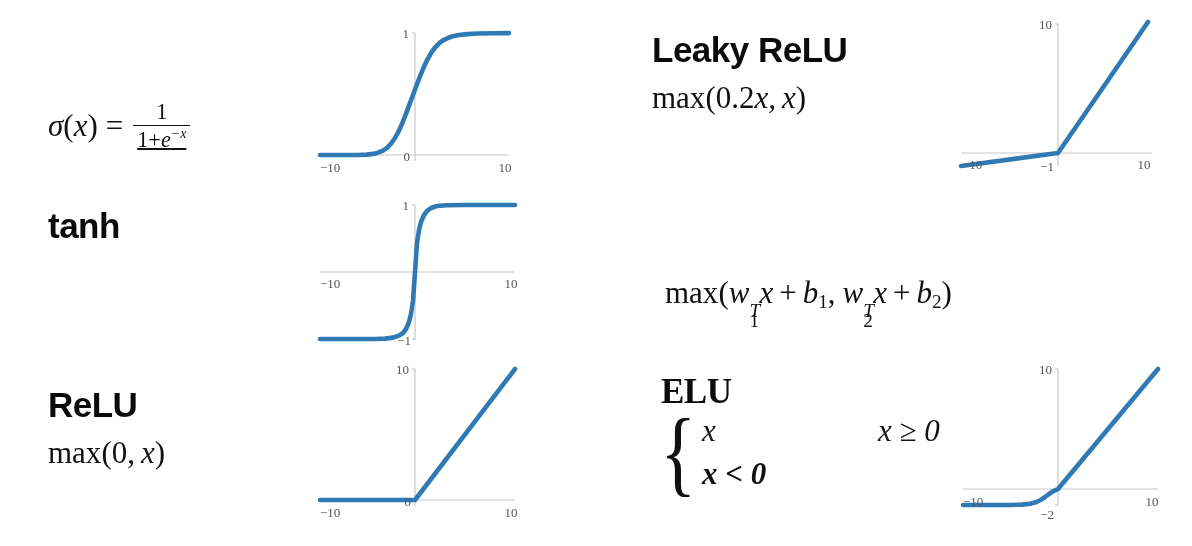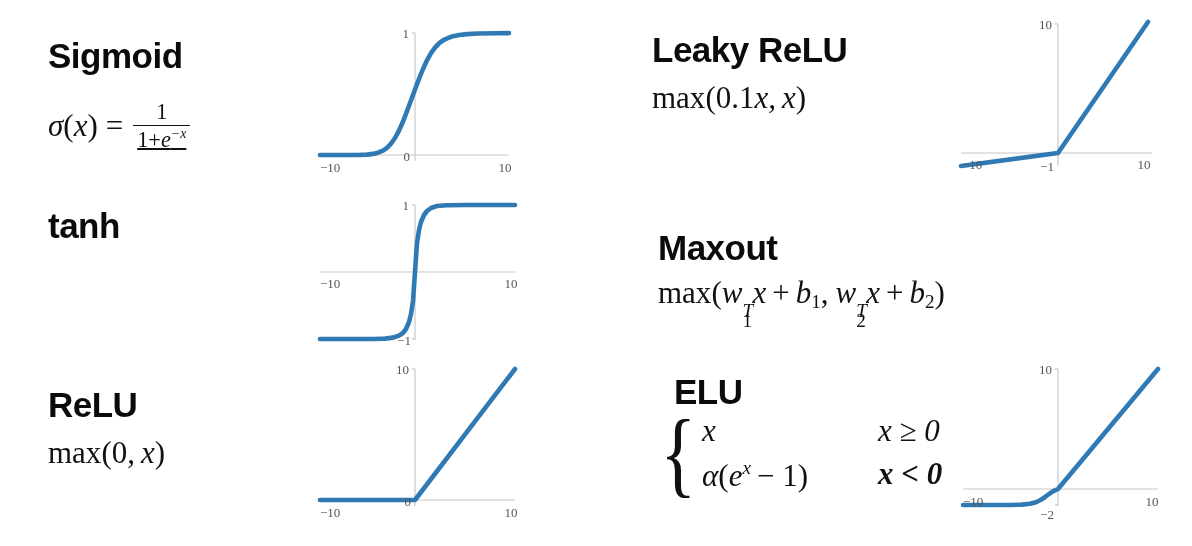--- a/index.html
+++ b/index.html
@@ -120,21 +120,20 @@
     font-size: 13px;
     fill: #555555;
   }
 </style>
 </head>
 <body>
 
 <div class="slide">
 
   <div class="cell" style="left:0;top:0;width:596px;height:185px;">
-    <div class="fn-title" style="left:48px;top:38px;">Sigmoid</div>
     <div class="fn-formula" style="left:48px;top:92px;margin-top:8px;">
       <span class="mi">σ</span><span class="up">(</span><span class="mi">x</span><span class="up">)</span><span class="up" style="margin:0 8px;">=</span><span class="frac"><span class="num">1</span><span class="den"><span class="up">1+<i>e</i></span><sup class="exp">−x</sup></span></span>
     </div>
 
     <div class="plot" style="left:315px;top:14px;">
       <svg width="205" height="165" viewBox="0 0 205 165">
 
         <line x1="5" y1="141" x2="194" y2="141" stroke="#c8c8c8" stroke-width="1.2"></line>
 
         <line x1="100" y1="19" x2="100" y2="147" stroke="#c8c8c8" stroke-width="1.2"></line>
@@ -187,56 +186,54 @@
         <text class="tick" x="96" y="146" text-anchor="end">0</text>
         <text class="tick" x="196" y="157" text-anchor="middle">10</text>
         <text class="tick" x="94" y="14" text-anchor="end">10</text>
       </svg>
     </div>
   </div>
 
   <div class="cell" style="left:596px;top:0;width:596px;height:185px;">
     <div class="fn-title" style="left:56px;top:32px;">Leaky ReLU</div>
     <div class="fn-formula" style="left:56px;top:82px;">
-      <span class="up">max</span><span class="up">(</span><span class="up">0.1</span><span class="mi">x,</span><span class="mi" style="margin-left:6px;">x</span><span class="up">)</span>
+      <span class="up">max</span><span class="up">(</span><span class="up">0.2</span><span class="mi">x,</span><span class="mi" style="margin-left:6px;">x</span><span class="up">)</span>
     </div>
 
     <div class="plot" style="left:360px;top:14px;">
       <svg width="205" height="165" viewBox="0 0 205 165">
 
         <line x1="5" y1="139" x2="196" y2="139" stroke="#c8c8c8" stroke-width="1.2"></line>
 
         <line x1="102" y1="10" x2="102" y2="152" stroke="#c8c8c8" stroke-width="1.2"></line>
         <line x1="99" y1="10" x2="102" y2="10" stroke="#c8c8c8" stroke-width="1.2"></line>
 
         <path d="M5,152 L102,139 L192,8" fill="none" stroke="#2f7ab5" stroke-width="4.6" stroke-linecap="round" stroke-linejoin="round"></path>
         <text class="tick" x="6" y="155" text-anchor="start">−10</text>
         <text class="tick" x="98" y="157" text-anchor="end">−1</text>
         <text class="tick" x="188" y="155" text-anchor="middle">10</text>
         <text class="tick" x="96" y="15" text-anchor="end">10</text>
       </svg>
     </div>
   </div>
 
   <div class="cell" style="left:596px;top:185px;width:596px;height:170px;">
-    <div class="fn-title" style="left:62px;top:45px;">Maxout</div>
-    <div class="fn-formula" style="left:62px;top:92px;">
+    <div class="fn-formula" style="left:69px;top:92px;">
       <span class="up">max</span><span class="up">(</span><span class="mi">w</span><span style="position:relative;display:inline-block;width:0;"><sup class="supT" style="position:absolute;left:0;top:-2px;">T</sup><sub class="idx" style="position:absolute;left:0;top:8px;">1</sub></span><span class="mi" style="margin-left:10px;">x</span><span class="up" style="margin:0 6px;">+</span><span class="mi">b</span><sub class="idx">1</sub><span class="up">,</span><span class="mi" style="margin-left:7px;">w</span><span style="position:relative;display:inline-block;width:0;"><sup class="supT" style="position:absolute;left:0;top:-2px;">T</sup><sub class="idx" style="position:absolute;left:0;top:8px;">2</sub></span><span class="mi" style="margin-left:10px;">x</span><span class="up" style="margin:0 6px;">+</span><span class="mi">b</span><sub class="idx">2</sub><span class="up">)</span>
     </div>
   </div>
 
   <div class="cell" style="left:596px;top:355px;width:596px;height:191px;">
-    <div class="fn-title" style="left:78px;top:19px;">ELU</div>
+    <div class="fn-title" style="left:65px;top:19px;font-family:Liberation Serif, serif;">ELU</div>
 
     <div class="piecewise" style="left:54px;top:60px;">
       <span class="brace">{</span>
       <div class="cases">
         <div><i>x</i></div>
         <div><span style="font-style:italic;">x ≥ 0</span></div>
-        <div><i>α</i><span>(</span><i>e</i><sup class="exp">x</sup><span style="margin-left:6px;">− 1)</span></div>
         <div><span style="font-style:italic;font-weight:bold;">x &lt; 0</span></div>
       </div>
     </div>
 
     <div class="plot" style="left:362px;top:5px;">
       <svg width="210" height="165" viewBox="0 0 210 165">
         <line x1="5" y1="129" x2="200" y2="129" stroke="#c8c8c8" stroke-width="1.2"></line>
         <line x1="100" y1="9" x2="100" y2="146" stroke="#c8c8c8" stroke-width="1.2"></line>
         <line x1="97" y1="9" x2="100" y2="9" stroke="#c8c8c8" stroke-width="1.2"></line>
         <line x1="97" y1="145" x2="100" y2="145" stroke="#c8c8c8" stroke-width="1.2"></line>

